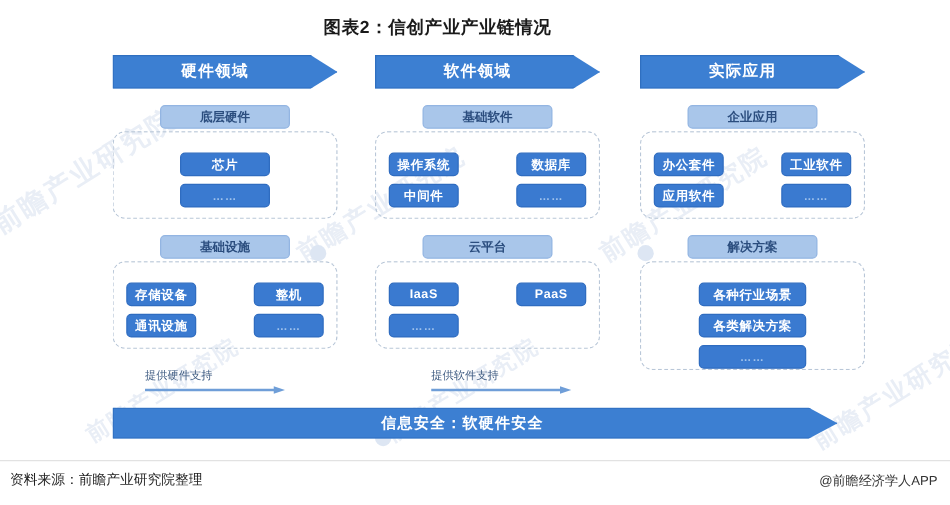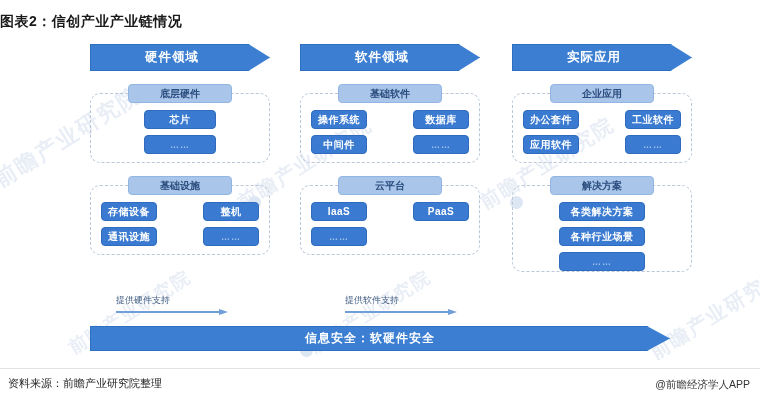--- a/index.html
+++ b/index.html
@@ -39,22 +39,23 @@
     width: 13px; height: 13px;
     border-radius: 50%;
     background: #dde6f3;
     z-index: 0;
   }
 
   
   .title {
     position: absolute;
     top: 13px;
-    left: 0;
+    left: 12px;
     width: 676px;
+    text-align: center;
     font-size: 14px;
     font-weight: bold;
     color: #1a1a1a;
     letter-spacing: 0.5px;
     z-index: 5;
   }
 
   
   .board {
     position: absolute;
@@ -94,21 +95,21 @@
 
   
   .group {
     position: relative;
     margin-top: 13px;
     width: 180px;
   }
   .group-label {
     position: relative;
     z-index: 3;
-    margin: 0 auto;
+    margin: 12px auto;
     width: 104px;
     height: 19px;
     border-radius: 4px;
     background: #a9c6ea;
     border: 1px solid #93b5e2;
     color: #2b4d7e;
     font-size: 10px;
     font-weight: bold;
     display: flex;
     align-items: center;
@@ -329,22 +330,22 @@
           <div class="chip">应用软件</div>
           <div class="chip ellipsis">……</div>
         </div>
       </div>
     </div>
 
     <div class="group">
       <div class="group-label">解决方案</div>
       <div class="group-body">
         <div class="items single">
+          <div class="chip" style="width:86px;">各种行业场景</div>
           <div class="chip" style="width:86px;">各类解决方案</div>
-          <div class="chip" style="width:86px;">各种行业场景</div>
           <div class="chip ellipsis" style="width:86px;">……</div>
         </div>
       </div>
     </div>
   </div>
 </div>
 
 <div class="support sup-1">
   <div class="s-label">提供硬件支持</div>
   <div class="s-arrow">

